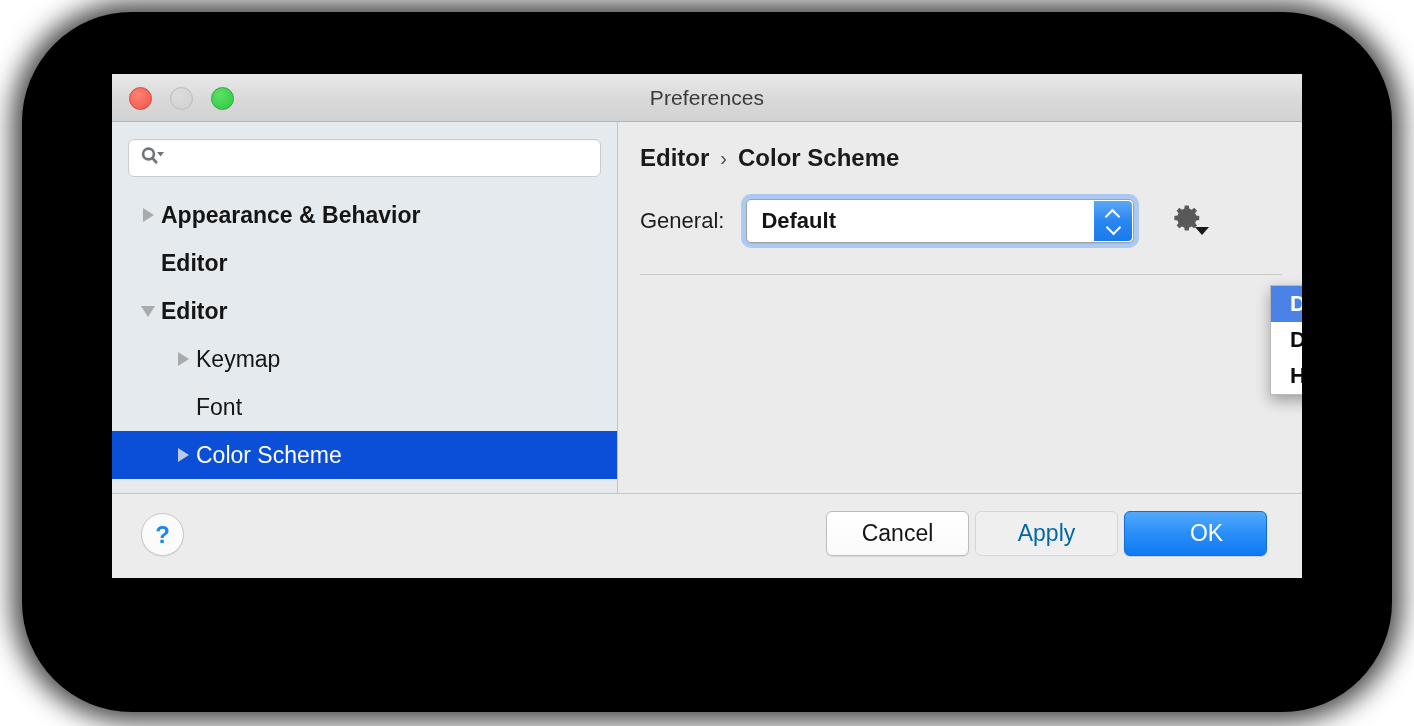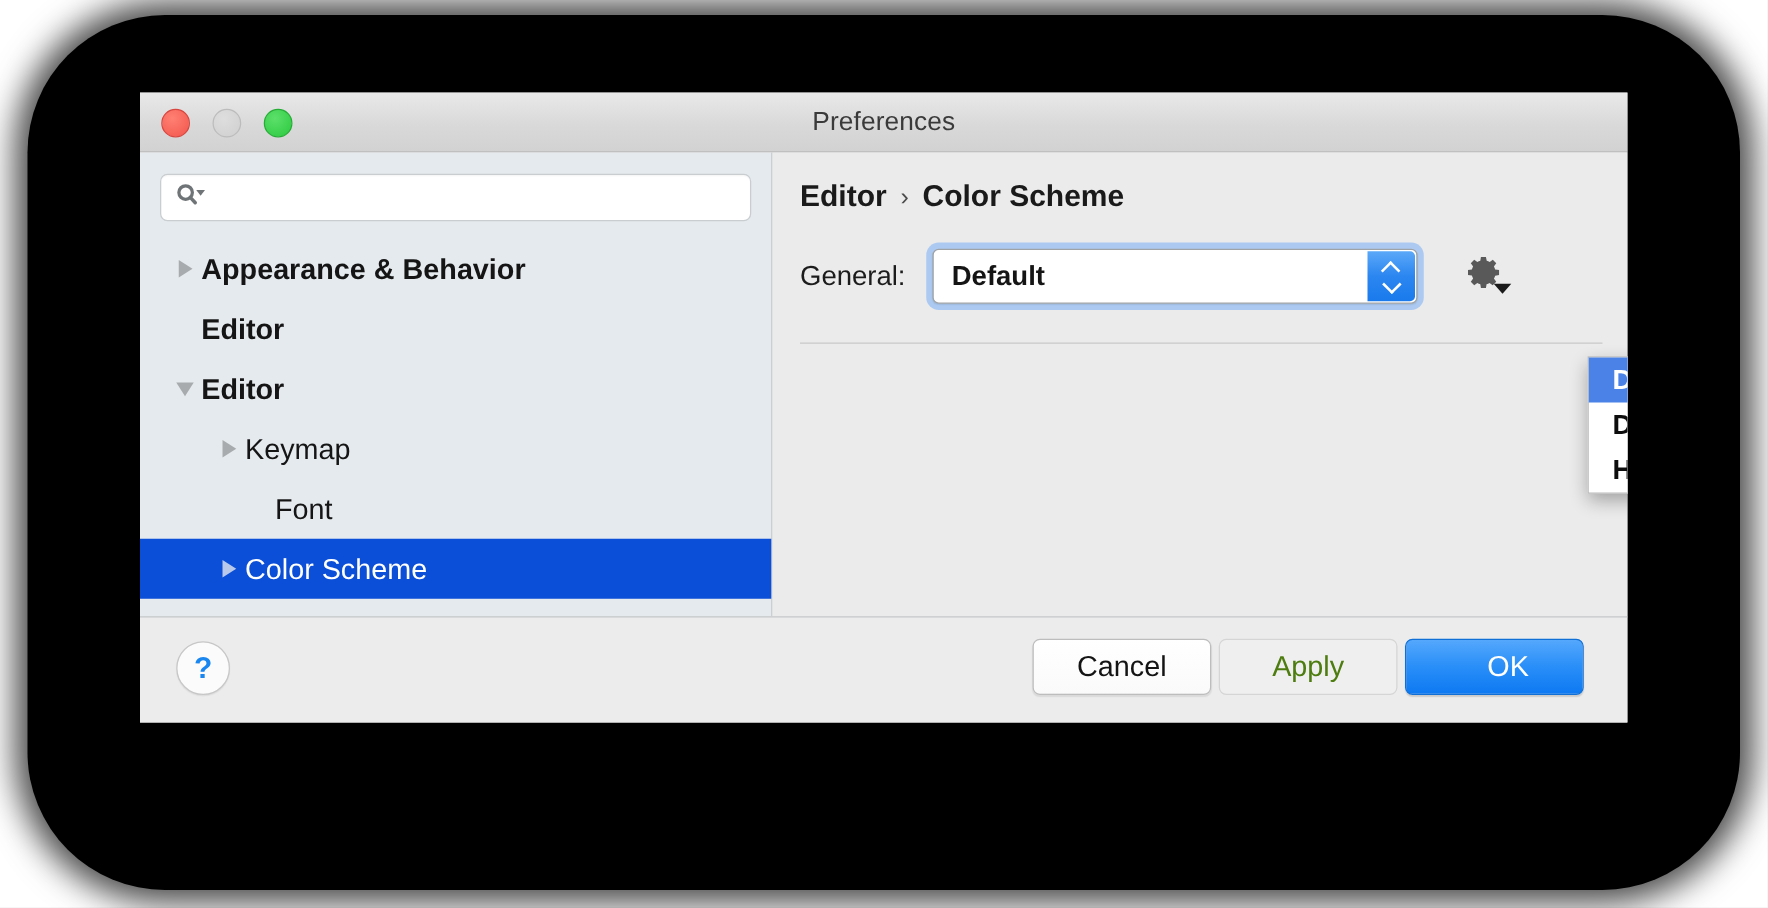--- a/index.html
+++ b/index.html
@@ -119,21 +119,21 @@
     border-top: 11px solid #a8abad;
     border-left: 7px solid transparent;
     border-right: 7px solid transparent;
   }
   .tree-row.selected .tri-right { border-left-color: #b9c9ea; }
   .tree-row .label { white-space: nowrap; }
   .tree-row.lvl0 { padding-left: 23px; }
   .tree-row.lvl0 .label { font-weight: bold; }
   .tree-row.lvl1 { padding-left: 58px; }
   .tree-row.lvl0.nokid { padding-left: 49px; }
-  .tree-row.lvl1.nokid { padding-left: 108px; }
+  .tree-row.lvl1.nokid { padding-left: 84px; }
 
   
   #breadcrumb {
     position: absolute;
     left: 22px; top: 22px;
     font-size: 24px; font-weight: bold; color: #1a1a1a;
     display: flex; align-items: center; gap: 11px;
     white-space: nowrap;
   }
   #breadcrumb .sep { font-weight: normal; color: #4c4c4c; font-size: 20px; }
@@ -255,21 +255,21 @@
   }
   .btn.secondary {
     background: linear-gradient(to bottom, #ffffff, #fafafa);
     border: 1px solid #bdbdbd;
     color: #141414;
     box-shadow: 0 1px 1px rgba(0,0,0,0.08);
   }
   .btn.disabled {
     background: #efefef;
     border: 1px solid #d5d5d5;
-    color: #4d7c0f;
+    color: #0369a1;
   }
   .btn.primary {
     background: linear-gradient(to bottom, #55a8fc 0%, #2a8ff8 48%, #0d79f2 100%);
     border: 1px solid #0f6fd6;
     color: #ffffff;
     box-shadow: 0 1px 1px rgba(0,0,0,0.14);
     padding-left: 22px;
   }
 </style>
 </head>

